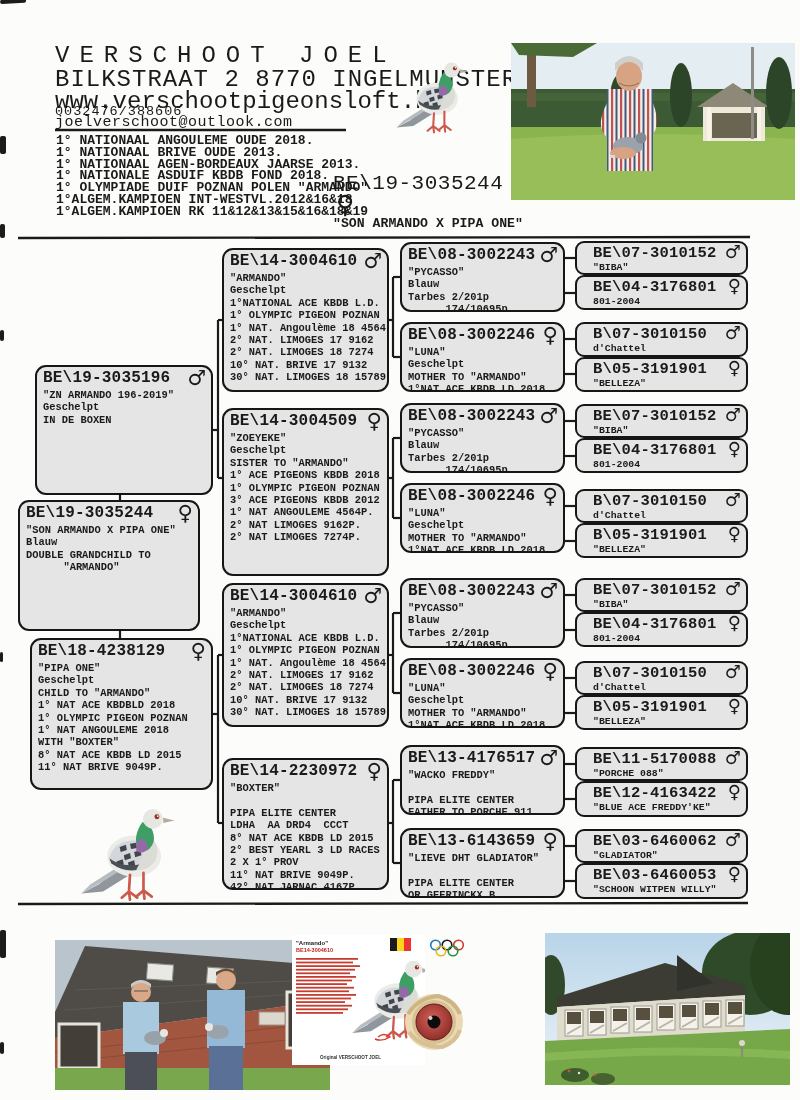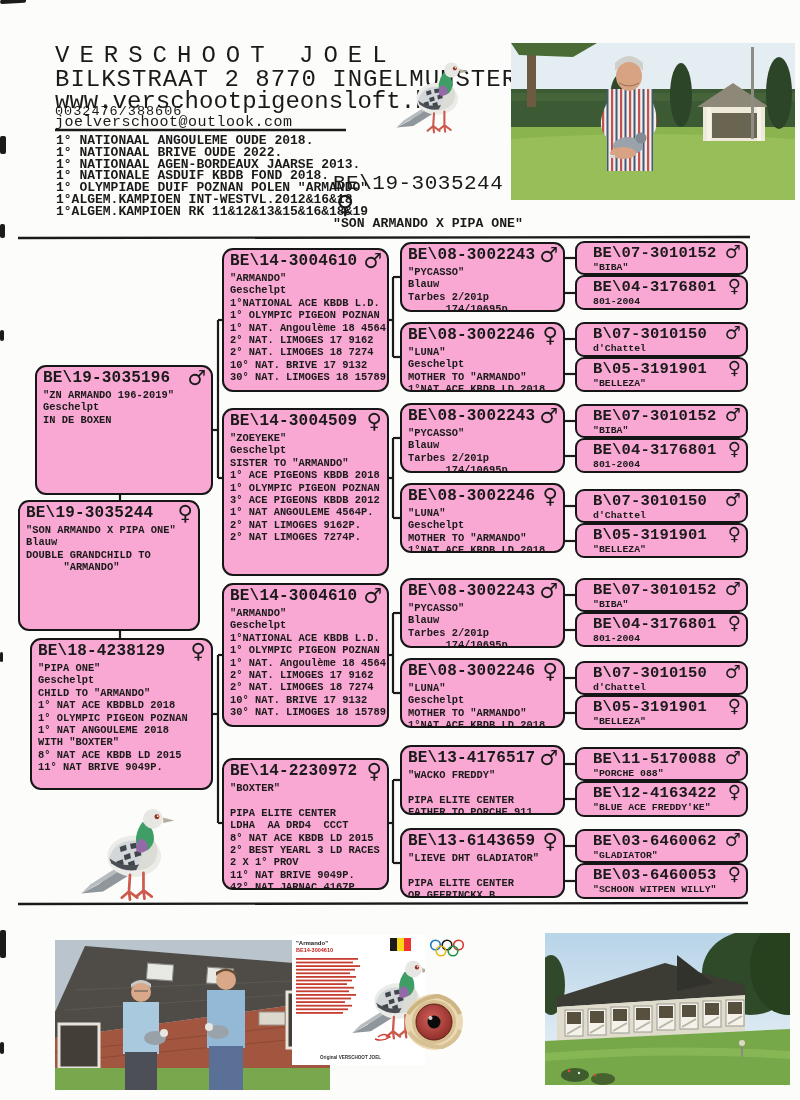--- a/index.html
+++ b/index.html
@@ -16,21 +16,21 @@
   .h-achv    { position:absolute; left:56px; top:135px; font-size:13px; font-weight:bold; }
   .h-achv div { line-height:11.8px; white-space:pre; }
 
   
   .s-ring { position:absolute; left:333px; top:172px; font-size:21px; letter-spacing:0.5px; }
   .s-sex  { position:absolute; left:336px; top:192px; font-size:25px; font-weight:bold;
             font-family:"DejaVu Sans", sans-serif; line-height:1; }
   .s-name { position:absolute; left:333px; top:216px; font-size:13.2px; font-weight:bold; white-space:pre; }
 
   
-  .pbox { position:absolute; border:2.2px solid #161616; border-radius:11px; background:#f9a8d4;
+  .pbox { position:absolute; border:2.2px solid #161616; border-radius:11px; background:#e5e5e5;
           padding:2px 2px 2px 6px; box-sizing:border-box; overflow:hidden; }
   .pbox-head { display:flex; justify-content:space-between; align-items:flex-start; margin-bottom:1px; }
   .pbox .ring { font-size:16px; font-weight:bold; letter-spacing:0.2px; white-space:nowrap; }
   .pbox .sex  { font-size:21px; font-weight:bold; font-family:"DejaVu Sans", sans-serif;
                 line-height:0.9; margin-right:3px; }
   .pbox .pline { font-size:10.4px; line-height:12.4px; font-weight:bold; white-space:pre; }
   .pbox.small { border-radius:9px; padding:1px 2px 1px 16px; }
   .pbox.small .ring { font-size:15.5px; }
   .pbox.small .sex { font-size:18px; }
   .pbox.small .pline { font-size:9.8px; line-height:10.5px; }
@@ -75,21 +75,21 @@
     </defs>
   </svg>
 
   <div class="h-name">VERSCHOOT JOEL</div>
   <div class="h-address">BILKSTRAAT 2 8770 INGELMUNSTER</div>
   <div class="h-web">www.verschootpigeonsloft.be</div>
   <div class="h-phone">0032476/388606</div>
   <div class="h-email">joelverschoot@outlook.com</div>
   <div class="h-achv">
       <div>1° NATIONAAL ANGOULEME OUDE 2018.</div>
-      <div>1° NATIONAAL BRIVE OUDE 2022.</div>
+      <div>1° NATIONAAL BRIVE OUDE 2013.</div>
       <div>1° NATIONAAL AGEN-BORDEAUX JAARSE 2013.</div>
       <div>1° NATIONALE ASDUIF KBDB FOND 2018.</div>
       <div>1° OLYMPIADE DUIF POZNAN POLEN "ARMANDO"</div>
       <div>1°ALGEM.KAMPIOEN INT-WESTVL.2012&amp;16&amp;18</div>
       <div>1°ALGEM.KAMPIOEN RK 11&amp;12&amp;13&amp;15&amp;16&amp;18&amp;19</div>
     </div>
 
   <div class="s-ring">BE\19-3035244</div>
   <div class="s-sex">♀</div>
   <div class="s-name">"SON ARMANDO X PIPA ONE"</div>

